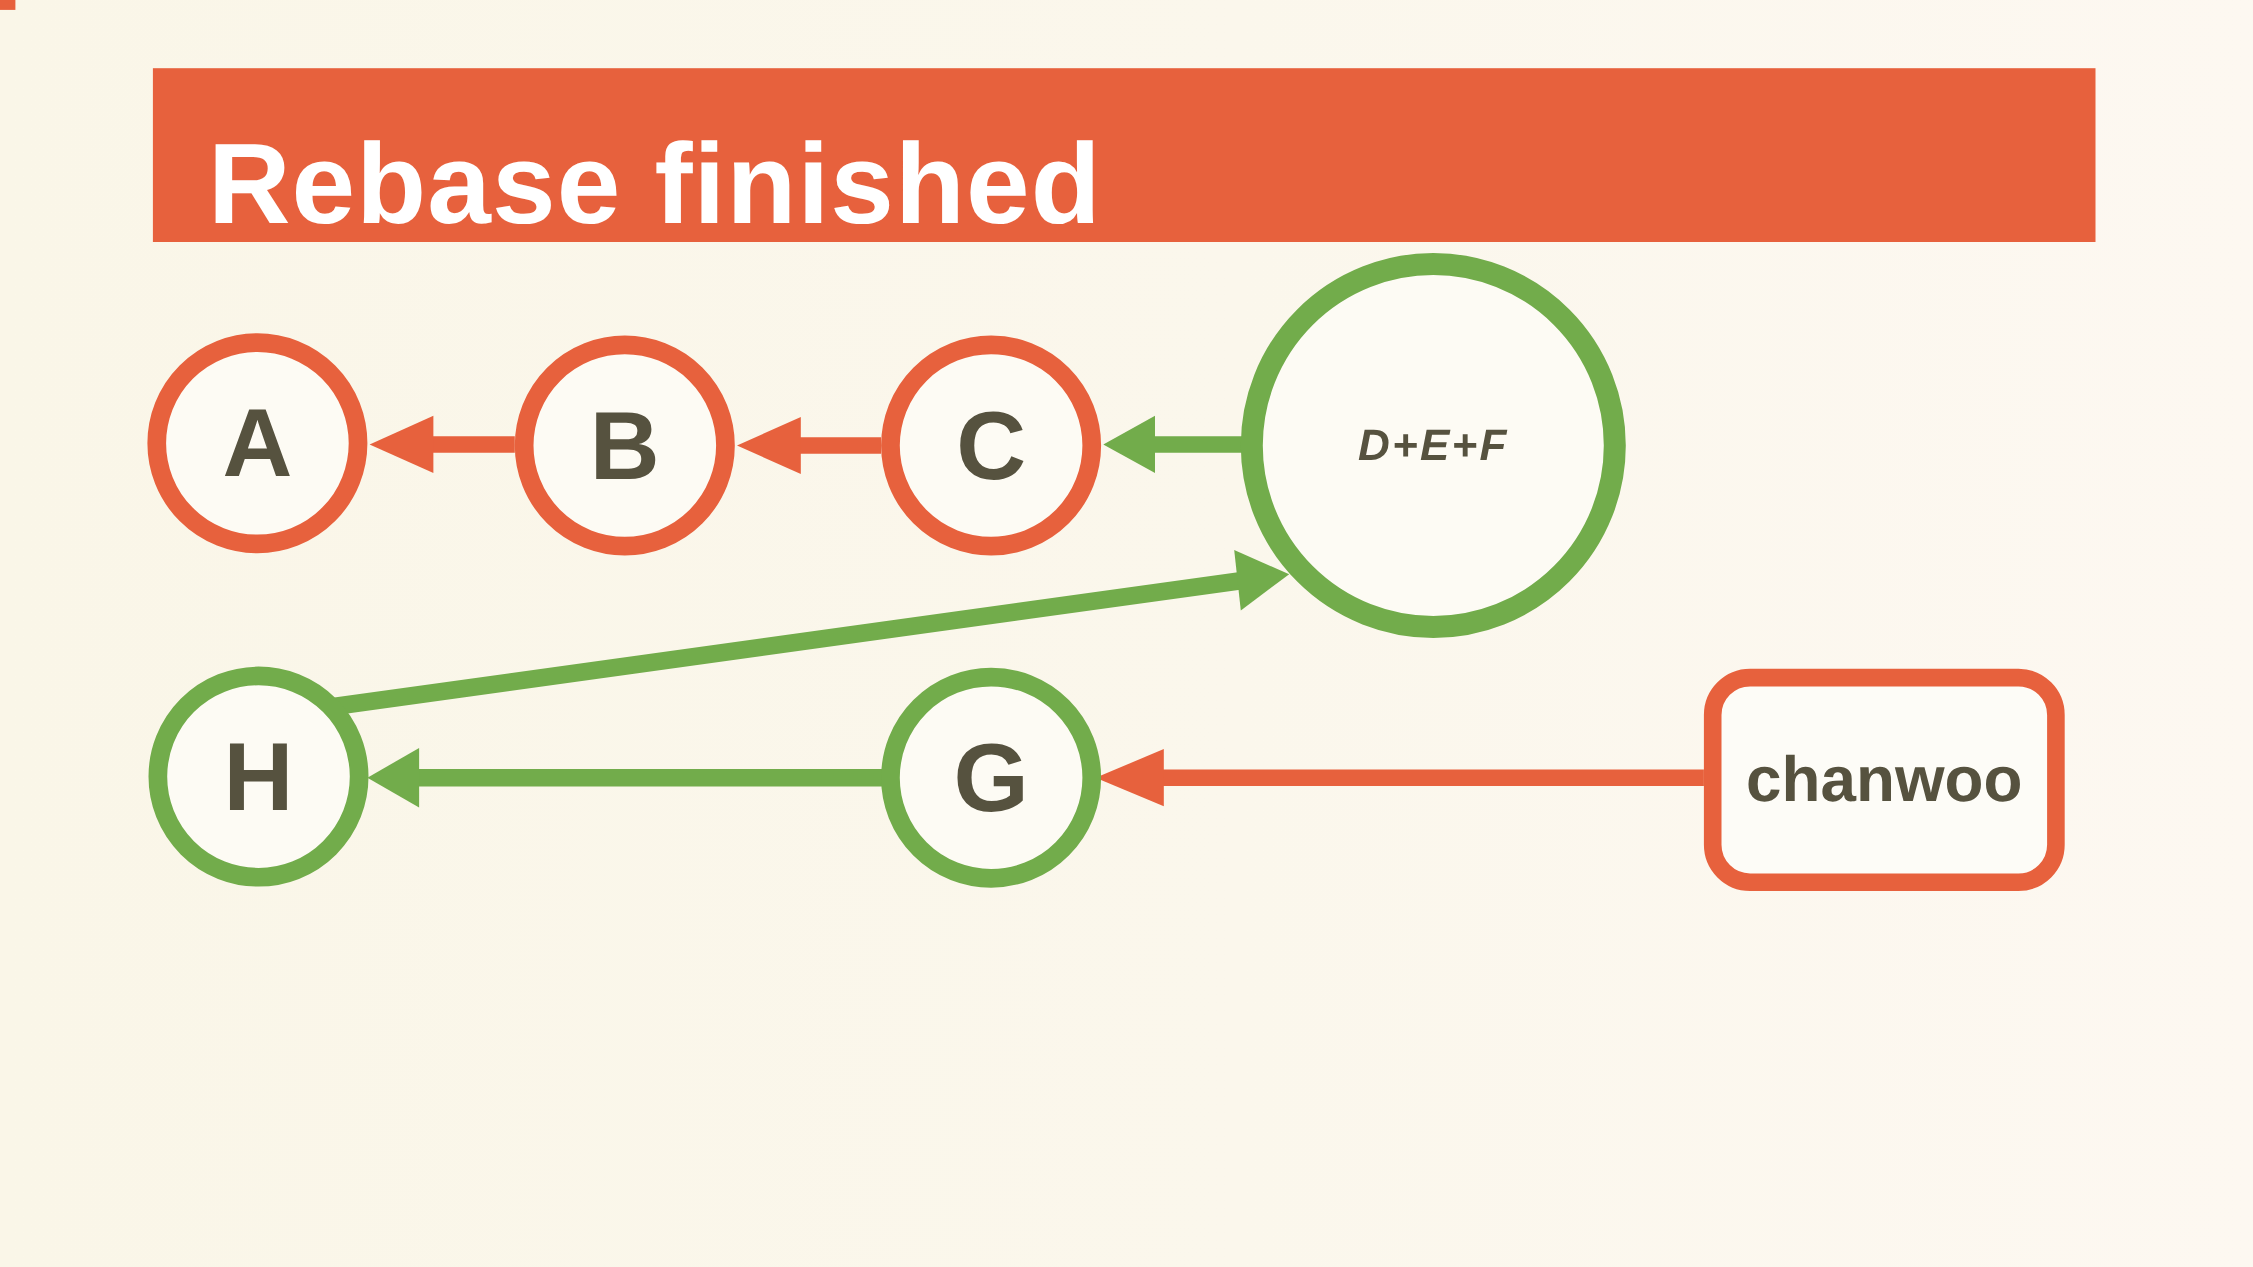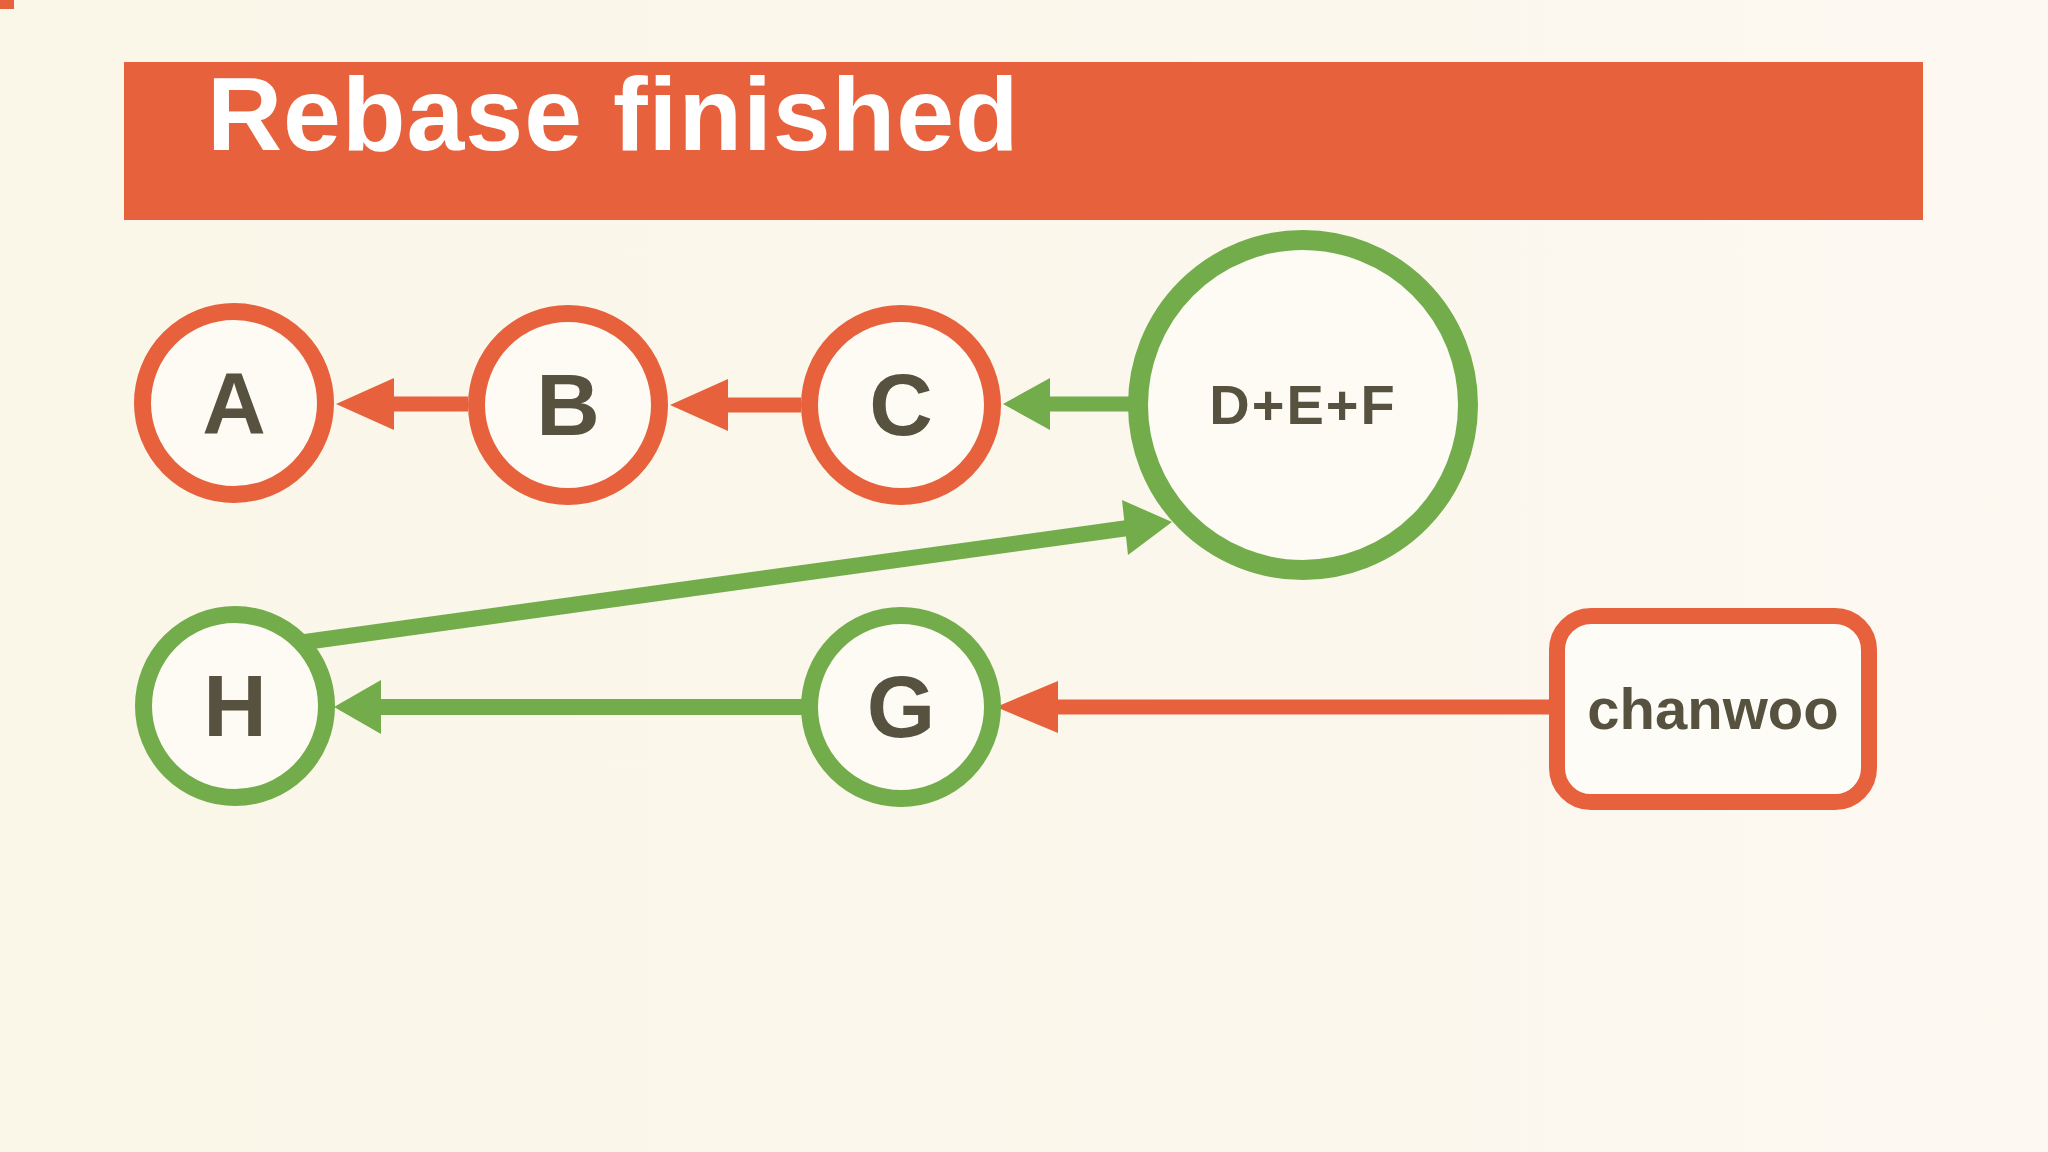--- a/index.html
+++ b/index.html
@@ -9,22 +9,22 @@
     background:#FBF7EC;
   }
   .stage{
     position:relative;width:2048px;height:1152px;
     background:linear-gradient(90deg,#FAF6E8 0%,#FBF7EC 55%,#FDF8F1 100%);
   }
   .corner-artifact{
     position:absolute;left:0;top:0;width:14px;height:9px;background:#E7613D;
   }
   .title-bar{
-    position:absolute;left:124px;top:62px;width:1766px;height:158px;
-    background:#E7613D;display:flex;align-items:flex-start;padding-left:33px;
+    position:absolute;left:139px;top:62px;width:1766px;height:158px;
+    background:#E7613D;display:flex;align-items:flex-end;
   }
   .title-bar .title-text{
     color:#FFFFFF;font-weight:bold;font-size:104px;line-height:1;
     padding-left:50px;letter-spacing:1px;white-space:pre;
   }
   .arrow-layer{position:absolute;left:0;top:0;width:2048px;height:1152px;}
   .node{
     position:absolute;border-style:solid;border-radius:50%;
     background:#FDFBF4;display:flex;align-items:center;justify-content:center;
     box-sizing:border-box;
@@ -39,21 +39,21 @@
   .node-a{left:134px;top:303px;}
   .node-b{left:468px;top:305px;}
   .node-c{left:801px;top:305px;}
   .node-def{
     left:1128px;top:230px;width:350px;height:350px;
     border-color:#72AC4B;border-width:20px;
   }
   .node-h{left:135px;top:606px;}
   .node-g{left:801px;top:607px;}
   .small-label{font-size:88px;}
-  .def-label{font-size:56px;letter-spacing:2px;}
+  .def-label{font-size:40px;letter-spacing:2px;font-style:italic;}
   .branch-box{
     position:absolute;left:1549px;top:608px;width:328px;height:202px;
     box-sizing:border-box;border:16px solid #E7613D;border-radius:42px;
     background:#FDFCF7;display:flex;flex-direction:column;
     align-items:center;justify-content:center;
   }
   .branch-box .branch-line{
     color:#56523F;font-weight:bold;font-size:58px;line-height:1.2;
     text-align:center;white-space:nowrap;
   }

